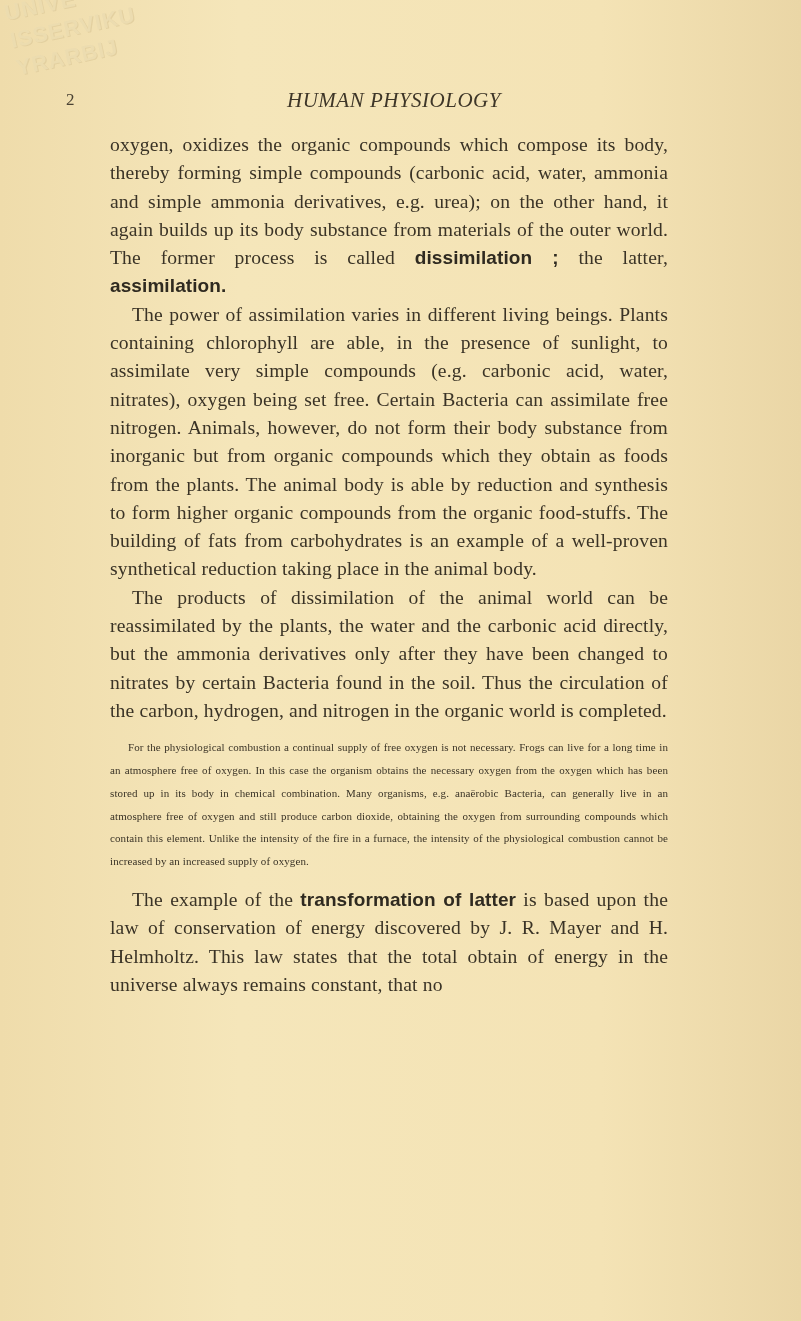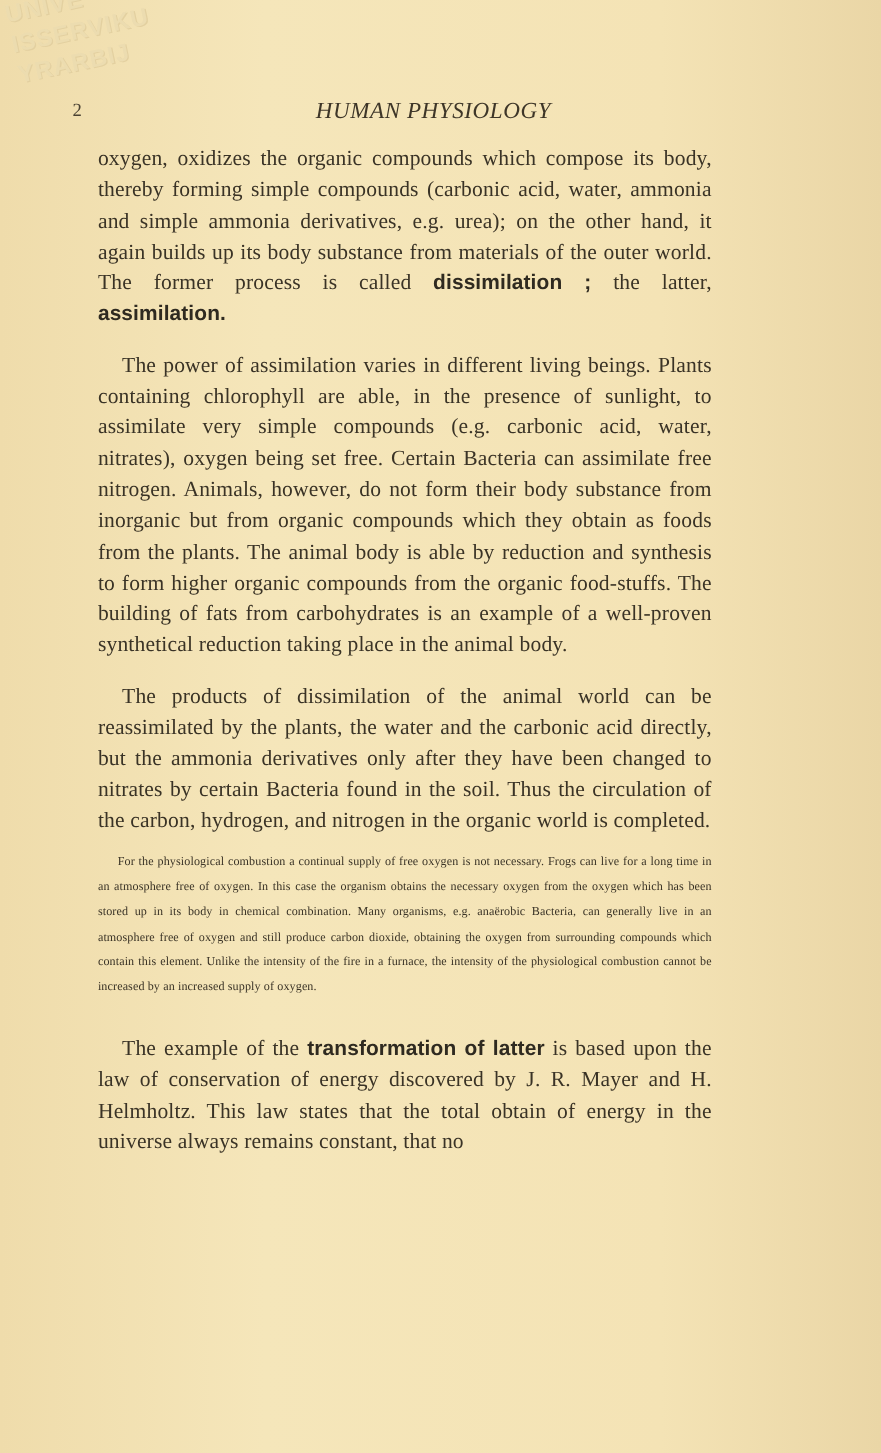--- a/index.html
+++ b/index.html
@@ -24,28 +24,28 @@
     position:absolute; top:90px; left:0; width:801px; height:30px;
   }
   .page-num {
     position:absolute; left:66px; top:0; font-size:17px; color:#4a4233;
   }
   .running-title {
     position:absolute; left:0; width:788px; text-align:center; top:-2px;
     font-style:italic; font-size:21px; letter-spacing:0.5px; color:#3e3628;
   }
   .text {
-    position:absolute; left:89px; width:558px;
+    position:absolute; left:110px; width:558px;
   }
   .para {
     font-size:19.6px; line-height:28.3px; text-align:justify;
     text-align-last:left; margin:0;
     letter-spacing:0.15px;
   }
-  .para.indent { text-indent:22px;margin-top:18px; }
+  .para.indent { text-indent:22px; }
   .small {
     font-size:11px; line-height:22.8px; text-align:justify; margin:0;
     text-indent:18px; letter-spacing:0.1px;
   }
   b.kw {
     font-family:"Liberation Sans", "DejaVu Sans", sans-serif; font-weight:bold;
     font-size:19px; color:#2f2a20; letter-spacing:0.1px;
   }
 </style>
 </head>

